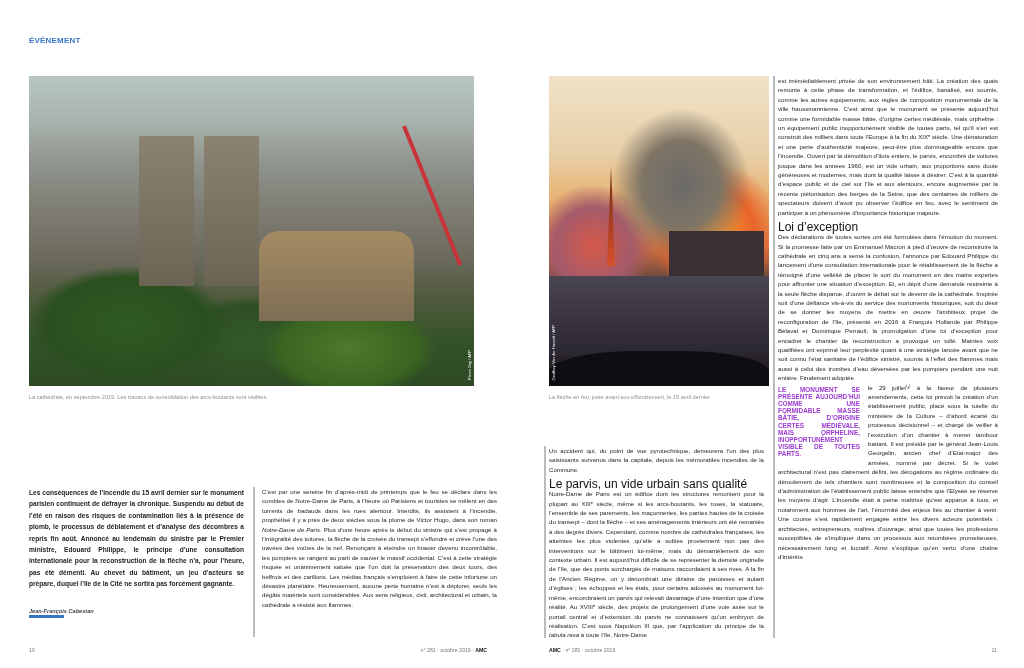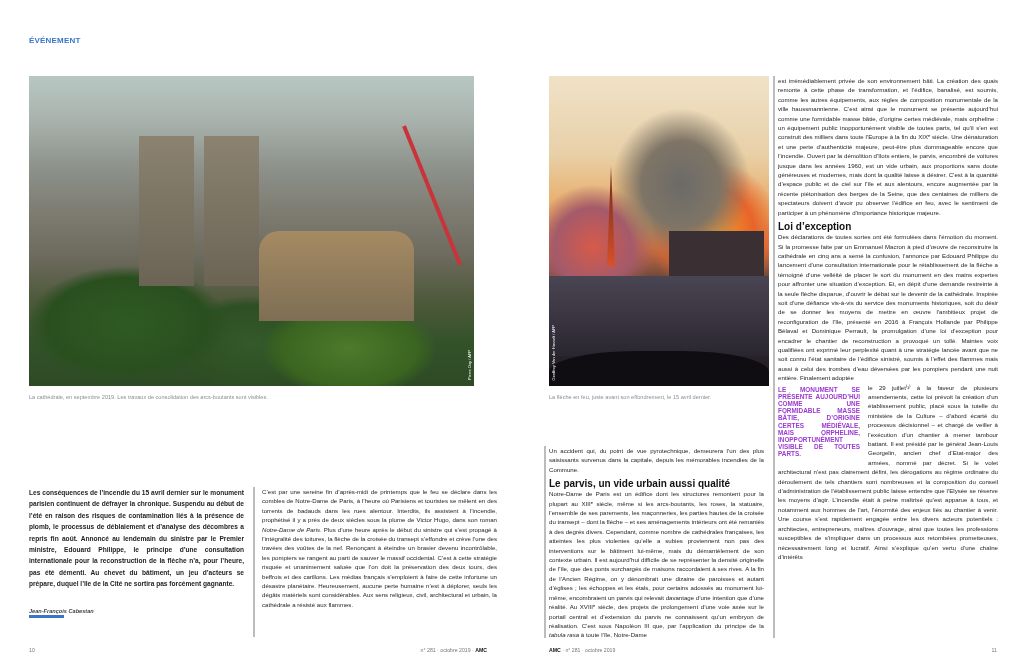--- a/index.html
+++ b/index.html
@@ -49,21 +49,21 @@
 
   .lede { position: absolute; left: 29px; top: 487px; width: 215px; font-size: 6.6px; line-height: 11.4px; font-weight: bold; color: #1d1d1d; text-align: justify; }
   .byline { position: absolute; left: 29px; top: 608px; font-size: 5.6px; font-weight: bold; font-style: italic; color: #444; }
   .byline-rule { position: absolute; left: 29px; top: 615px; width: 35px; height: 3px; background: #3a76c8; }
 
   .col-rule { position: absolute; width: 1.5px; background: #bcbcbc; }
 
   .body-col { position: absolute; font-size: 6.1px; line-height: 9.4px; color: #1e1e1e; text-align: justify; }
   .body-col p { margin: 0; }
   .body-col em { font-style: italic; }
-  .body-col h3 { font-size: 10px; font-weight: bold; margin-top: 5px; line-height: 10px; color: #111; }
+  .body-col h3 { font-size: 12px; font-weight: normal; margin-top: 5px; line-height: 10px; color: #111; }
 
   .col-left-body { left: 262px; top: 487px; width: 235px; }
   .col-mid-body { left: 549px; top: 446px; width: 215px; }
   .col-right-body { left: 778px; top: 76px; width: 220px; }
 
   .pullquote { float: left; width: 82px; margin: 3px 8px 2px 0; font-size: 6.4px; line-height: 7.2px; color: #9b3ad0; font-weight: bold; text-transform: uppercase; }
 
   .folio { position: absolute; top: 647px; font-size: 5.2px; color: #777; }
   .folio b { color: #111; }
   .folio-num-left { left: 29px; }
@@ -106,21 +106,21 @@
     <div class="towers"></div>
     <div class="buildings"></div>
     <div class="crowd"></div>
     <div class="credit">Geoffroy Van der Hasselt / AFP</div>
   </div>
   <div class="caption caption-right" style="left:37px;">La flèche en feu, juste avant son effondrement, le 15 avril dernier.</div>
 
   <div class="col-rule" style="left:32px; top:446px; height:192px;"></div>
   <div class="body-col col-mid-body" style="left:37px;">
     <p>Un accident qui, du point de vue pyrotechnique, demeurera l’un des plus saisissants survenus dans la capitale, depuis les mémorables incendies de la Commune.</p>
-    <h3>Le parvis, un vide urbain aussi qualité</h3>
+    <h3>Le parvis, un vide urbain sans qualité</h3>
     <p><span>Notre-Dame de Paris est un édifice dont les structures remontent pour la plupart au XIIIᵉ siècle, même si les arcs-boutants, les roses, la statuaire, l’ensemble de ses parements, les maçonneries, les parties hautes de la croisée du transept – dont la flèche – et ses aménagements intérieurs ont été remaniés à des degrés divers. Cependant, comme nombre de cathédrales françaises, les atteintes les plus violentes qu’elle a subies proviennent non pas des interventions sur le bâtiment lui-même, mais du démantèlement de son contexte urbain. Il est aujourd’hui difficile de se représenter la densité originelle de l’île, que des ponts surchargés de maisons raccordaient à ses rives. A la fin de l’Ancien Régime, on y dénombrait une dizaine de paroisses et autant d’églises ; les échoppes et les étals, pour certains adossés au monument lui-même, encombraient un parvis qui relevait davantage d’une intention que d’une réalité. Au XVIIIᵉ siècle, des projets de prolongement d’une voie axée sur le portail central et d’extension du parvis ne connaissent qu’un embryon de réalisation. C’est sous Napoléon III que, par l’application du principe de la </span><em>tabula rasa</em><span> à toute l’île, Notre-Dame</span></p>
   </div>
 
   <div class="col-rule" style="left:261px; top:76px; height:562px;"></div>
   <div class="body-col col-right-body" style="left:266px;">
     <p>est irrémédiablement privée de son environnement bâti. La création des quais remonte à cette phase de transformation, et l’édifice, banalisé, est soumis, comme les autres équipements, aux règles de composition monumentale de la ville haussmannienne. C’est ainsi que le monument se présente aujourd’hui comme une formidable masse bâtie, d’origine certes médiévale, mais orpheline : un équipement public inopportunément visible de toutes parts, tel qu’il s’en est construit des milliers dans toute l’Europe à la fin du XIXᵉ siècle. Une dénaturation et une perte d’authenticité majeure, peut-être plus dommageable encore que l’incendie. Ouvert par la démolition d’îlots entiers, le parvis, encombré de voitures jusque dans les années 1960, est un vide urbain, aux proportions sans doute généreuses et modernes, mais dont la qualité laisse à désirer. C’est à la quantité d’espace public et de ciel sur l’île et aux alentours, encore augmentée par la récente piétonisation des berges de la Seine, que des centaines de milliers de spectateurs doivent d’avoir pu observer l’édifice en feu, avec le sentiment de participer à un phénomène d’importance historique majeure.</p>
     <h3>Loi d’exception</h3>
     <p>Des déclarations de toutes sortes ont été formulées dans l’émotion du moment. Si la promesse faite par un Emmanuel Macron à pied d’œuvre de reconstruire la cathédrale en cinq ans a semé la confusion, l’annonce par Edouard Philippe du lancement d’une consultation internationale pour le rétablissement de la flèche a témoigné d’une velléité de placer le sort du monument en des mains expertes pour affronter une situation d’exception. Et, en dépit d’une demande restreinte à la seule flèche disparue, d’ouvrir le débat sur le devenir de la cathédrale. Inspirée soit d’une défiance vis-à-vis du service des monuments historiques, soit du désir de se donner les moyens de mettre en œuvre l’ambitieux projet de reconfiguration de l’île, présenté en 2016 à François Hollande par Philippe Bélaval et Dominique Perrault, la promulgation d’une loi d’exception pour encadrer le chantier de reconstruction a provoqué un tollé. Maintes voix qualifiées ont exprimé leur perplexité quant à une stratégie lancée avant que ne soit connu l’état sanitaire de l’édifice sinistré, soumis à l’effet des flammes mais aussi à celui des trombes d’eau déversées par les pompiers pendant une nuit entière. Finalement adoptée</p>
     <div class="pullquote">Le monument se présente aujourd’hui comme une formidable masse bâtie, d’origine certes médiévale, mais orpheline, inopportunément visible de toutes parts.</div>
     <p>le 29 juillet⁽¹⁾ à la faveur de plusieurs amendements, cette loi prévoit la création d’un établissement public, placé sous la tutelle du ministère de la Culture – d’abord écarté du processus décisionnel – et chargé de veiller à l’exécution d’un chantier à mener tambour battant. Il est présidé par le général Jean-Louis Georgelin, ancien chef d’Etat-major des armées, nommé par décret. Si le volet architectural n’est pas clairement défini, les dérogations au régime ordinaire du déroulement de tels chantiers sont nombreuses et la composition du conseil d’administration de l’établissement public laisse entendre que l’Elysée se réserve les moyens d’agir. L’incendie était à peine maîtrisé qu’est apparue à tous, et notamment aux hommes de l’art, l’énormité des enjeux liés au chantier à venir. Une course s’est rapidement engagée entre les divers acteurs potentiels : architectes, entrepreneurs, maîtres d’ouvrage, ainsi que toutes les professions susceptibles de s’impliquer dans un processus aux retombées prometteuses, nécessairement long et lucratif. Ainsi s’explique qu’en vertu d’une chaîne d’intérêts</p>

